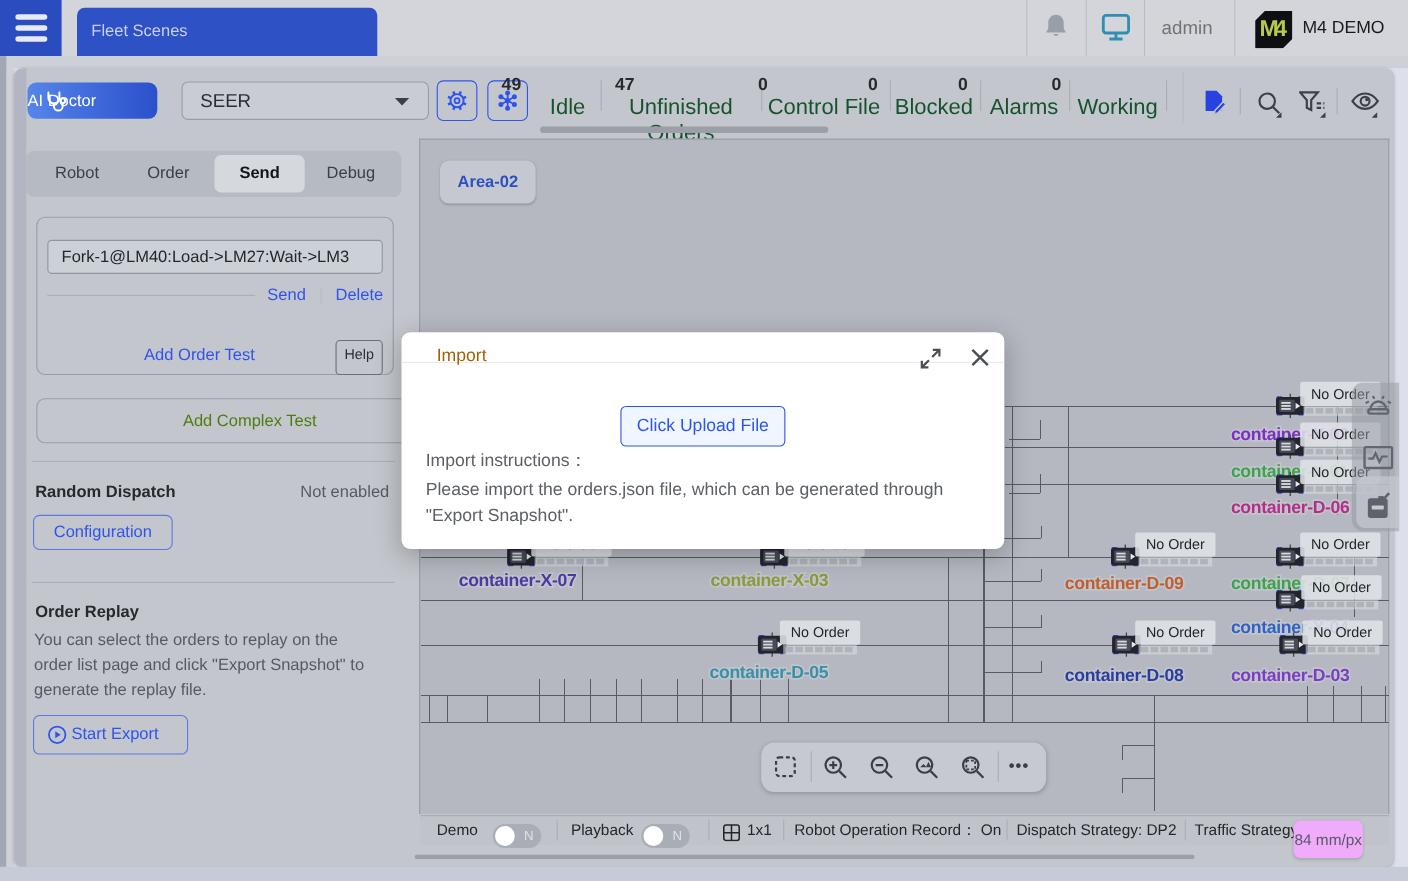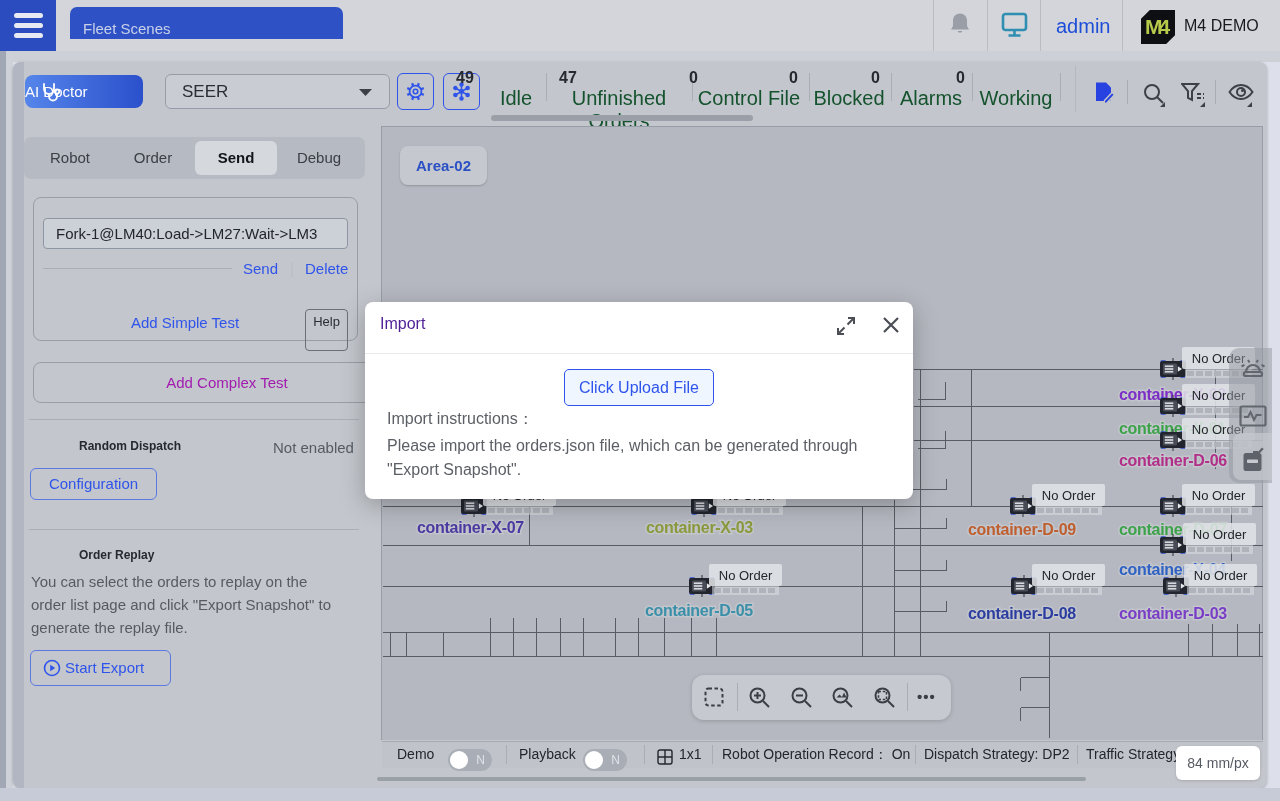--- a/index.html
+++ b/index.html
@@ -1,22 +1,22 @@
 <!DOCTYPE html>
 <html><head><meta charset="utf-8">
 <style>
 *{margin:0;padding:0;box-sizing:border-box;font-family:"Liberation Sans",sans-serif;}
 html,body{width:1280px;height:801px;overflow:hidden;background:#dde0ea;}
 .abs{position:absolute;}
 #topbar{left:0;top:0;width:1280px;height:51px;background:#d3d5da;}
 #burger{left:0;top:0;width:56px;height:51px;background:#2a4cbe;}
 .bbar{left:14px;width:29px;height:4.5px;border-radius:2.5px;background:#e7eaf2;}
-#tab{left:70px;top:7px;width:273px;height:32px;background:#2e51c5;border-radius:7px 7px 0 0;color:#c9d1e9;font-size:15px;line-height:44px;padding-left:13px;}
+#tab{left:70px;top:7px;width:273px;height:44px;background:#2e51c5;border-radius:7px 7px 0 0;color:#c9d1e9;font-size:15px;line-height:44px;padding-left:13px;}
 .tdiv{top:0;width:1px;height:51px;background:#b9bcc3;}
-#admin{left:1056px;top:0;height:51px;line-height:52px;font-size:20px;color:#1d4ed8;}
+#admin{left:1056px;top:0;height:51px;line-height:52px;font-size:17px;color:#737373;}
 #m4txt{left:1184px;top:0;height:51px;line-height:52px;font-size:16px;color:#17191d;}
 #gapstrip{left:0;top:51px;width:1280px;height:11px;background:#cdd0d6;}
 #card{left:13px;top:62px;width:1254px;height:726px;background:#c3c6cc;border-radius:8px;box-shadow:0 1px 3px rgba(0,0,0,.25);}
 #sliver{left:13px;top:62px;width:11px;height:726px;background:#b2b6c2;border-radius:8px 0 0 8px;}
 #botstrip{left:0;top:788px;width:1280px;height:13px;background:#c7cbd8;}
 
 #aidoc{left:25px;top:75px;width:118px;height:33px;border-radius:8px;background:linear-gradient(90deg,#5585ea,#2b50cc);color:#fff;font-size:15px;line-height:33px;text-align:left;}
 #seer{left:165px;top:74px;width:225px;height:35px;background:#c9ccd3;border:1px solid #979da8;border-radius:6px;font-size:17px;color:#2a2d33;line-height:33px;padding-left:16px;font-weight:500;}
 .iconbtn{top:73px;width:37px;height:37px;border:1px solid #2f54eb;border-radius:6px;}
 .statnum{top:69px;font-size:16px;font-weight:bold;color:#26292e;text-align:left;width:120px;}
@@ -24,49 +24,49 @@
 .ssep{top:73px;width:1px;height:28px;background:#a9adb5;}
 #statthumb{left:491px;top:115px;width:262px;height:6px;border-radius:3px;background:#9ba0a8;}
 
 #tabs{left:24px;top:137px;width:341px;height:42px;background:#b6bac2;border-radius:7px;}
 .tabtxt{top:137px;height:42px;line-height:42px;font-size:15px;color:#3c4046;text-align:center;}
 #sendchip{left:195px;top:141px;width:82px;height:34px;background:#d5d8dd;border-radius:6px;color:#131519;font-weight:bold;font-size:15px;line-height:34px;text-align:center;}
 #card1{left:33px;top:197px;width:325px;height:144px;border:1px solid #989ea7;border-radius:8px;}
 #forkinput{left:43px;top:218px;width:305px;height:31px;background:#ccd0d7;border:1px solid #8f96a3;border-radius:4px;font-size:15px;color:#23262b;line-height:29px;padding-left:12px;white-space:nowrap;overflow:hidden;}
 #hl1{left:43px;top:268px;width:189px;height:1px;background:#a9adb5;}
 .blink{color:#2f54eb;font-size:15px;}
-#helpbtn{left:305px;top:309px;width:43px;height:42px;border:1px solid #6a6f78;border-radius:4px;font-size:13px;color:#2a2d33;text-align:center;line-height:24px;}
-#cplxbtn{left:33px;top:362px;width:388px;height:41px;border:1px solid #989ea7;border-radius:8px;color:#a21caf;font-size:15px;text-align:center;line-height:39px;}
+#helpbtn{left:305px;top:309px;width:43px;height:32px;border:1px solid #6a6f78;border-radius:4px;font-size:13px;color:#2a2d33;text-align:center;line-height:24px;}
+#cplxbtn{left:33px;top:362px;width:388px;height:41px;border:1px solid #989ea7;border-radius:8px;color:#4d7c0f;font-size:15px;text-align:center;line-height:39px;}
 .hr{left:29px;width:330px;height:1px;background:#abafb7;}
-.bold15{font-size:12px;font-weight:bold;color:#26292e;margin-left:47px;}
+.bold15{font-size:15px;font-weight:bold;color:#26292e;}
 .gray15{font-size:15px;color:#565b63;}
 #cfgbtn{left:30px;top:468px;width:127px;height:32px;border:1px solid #5b79e0;border-radius:6px;color:#2f54eb;font-size:15px;text-align:center;line-height:30px;}
 #replaybtn{left:30px;top:650px;width:141px;height:36px;border:1px solid #5b79e0;border-radius:6px;color:#2f54eb;font-size:15px;line-height:34px;}
 
 #map{left:381px;top:126px;width:882px;height:614px;background:#b5b8c0;border:1px solid #979da6;border-bottom:none;}
 #area02{left:400px;top:146px;width:87px;height:39px;background:#c5c8cf;border-radius:8px;box-shadow:0 1px 2px rgba(0,0,0,.2);color:#2a50c4;font-weight:bold;font-size:15px;text-align:center;line-height:39px;}
 
 #modal{left:365px;top:302px;width:548px;height:197px;background:#fff;border-radius:8px;box-shadow:0 6px 24px rgba(0,0,0,.25);}
-#mhead{left:365px;top:302px;width:548px;height:52px;border-bottom:1px solid #e8e9eb;font-size:16px;color:#4c1d95;line-height:44px;padding-left:15px;}
+#mhead{left:365px;top:302px;width:548px;height:28px;border-bottom:1px solid #e8e9eb;font-size:16px;color:#a16207;line-height:44px;padding-left:32px;}
 #upload{left:564px;top:369px;width:150px;height:37px;background:#f0f6ff;border:1px solid #2f54eb;border-radius:5px;color:#2f54eb;font-size:16px;text-align:center;line-height:35px;}
 .mtxt{font-size:16px;color:#5c6066;}
 
 #rtool{left:1229px;top:348px;width:43px;height:135px;background:rgba(150,154,162,.52);border-radius:10px 0 0 10px;}
 #rtab{left:1233px;top:433px;width:39px;height:47px;background:rgba(196,199,205,.75);border-radius:8px 0 0 8px;}
 
 #ztool{left:692px;top:675px;width:259px;height:45px;background:#c6c9d0;border-radius:12px;box-shadow:0 1px 4px rgba(0,0,0,.18);}
 .zdiv{top:683px;width:1px;height:28px;background:#a9adb5;}
 
 #botbar{left:382px;top:741px;width:881px;height:27px;background:#c0c4ca;border-top:1px solid #a6abb2;}
 .bbtxt{top:741px;height:27px;line-height:27px;font-size:14px;color:#23262b;}
 .bsep{top:745px;width:1px;height:19px;background:#a9adb5;}
 .toggle{top:749px;width:44px;height:22px;border-radius:11px;background:#a9aeb6;}
 .knob{position:absolute;left:2px;top:2px;width:18px;height:18px;border-radius:50%;background:#fff;}
 .tn{position:absolute;right:7px;top:0;line-height:22px;font-size:12px;color:#dfe2e7;}
-#mmbox{left:1176px;top:746px;width:84px;height:34px;background:#ffffff;border-radius:6px;box-shadow:0 1px 3px rgba(0,0,0,.15);font-size:14px;color:#565b63;text-align:center;line-height:34px;}
+#mmbox{left:1176px;top:746px;width:63px;height:34px;background:#f0abfc;border-radius:6px;box-shadow:0 1px 3px rgba(0,0,0,.15);font-size:14px;color:#565b63;text-align:center;line-height:34px;}
 #hthumb{left:377px;top:777px;width:709px;height:4px;border-radius:2px;background:#9aa0a8;}
 </style></head>
 <body>
 <div class="abs" id="topbar"></div>
 <div class="abs" id="burger">
   <div class="abs bbar" style="top:13px"></div>
   <div class="abs bbar" style="top:23px"></div>
   <div class="abs bbar" style="top:33px"></div>
 </div>
 <div class="abs" id="tab">Fleet Scenes</div>
@@ -167,21 +167,21 @@
 <div class="abs tabtxt" style="left:40px;width:60px">Robot</div>
 <div class="abs tabtxt" style="left:123px;width:60px">Order</div>
 <div class="abs" id="sendchip">Send</div>
 <div class="abs tabtxt" style="left:289px;width:60px">Debug</div>
 <div class="abs" id="card1"></div>
 <div class="abs" id="forkinput">Fork-1@LM40:Load-&gt;LM27:Wait-&gt;LM3</div>
 <div class="abs" id="hl1"></div>
 <div class="abs blink" style="left:243px;top:260px">Send</div>
 <div class="abs" style="left:290px;top:260px;font-size:15px;color:#b9bdc5">|</div>
 <div class="abs blink" style="left:305px;top:260px">Delete</div>
-<div class="abs blink" style="left:131px;top:314px">Add Simple Test</div>
+<div class="abs blink" style="left:131px;top:314px">Add Order Test</div>
 <div class="abs" id="helpbtn">Help</div>
 <div class="abs" id="cplxbtn">Add Complex Test</div>
 <div class="abs hr" style="top:419px"></div>
 <div class="abs bold15" style="left:32px;top:439px">Random Dispatch</div>
 <div class="abs gray15" style="left:273px;top:439px">Not enabled</div>
 <div class="abs" id="cfgbtn">Configuration</div>
 <div class="abs hr" style="top:529px"></div>
 <div class="abs bold15" style="left:32px;top:548px">Order Replay</div>
 <div class="abs gray15" style="left:31px;top:570px;width:340px;line-height:23px">You can select the orders to replay on the<br>order list page and click "Export Snapshot" to<br>generate the replay file.</div>
 <div class="abs" id="replaybtn"><svg style="position:absolute;left:12px;top:8px" width="18" height="18" viewBox="0 0 18 18">

